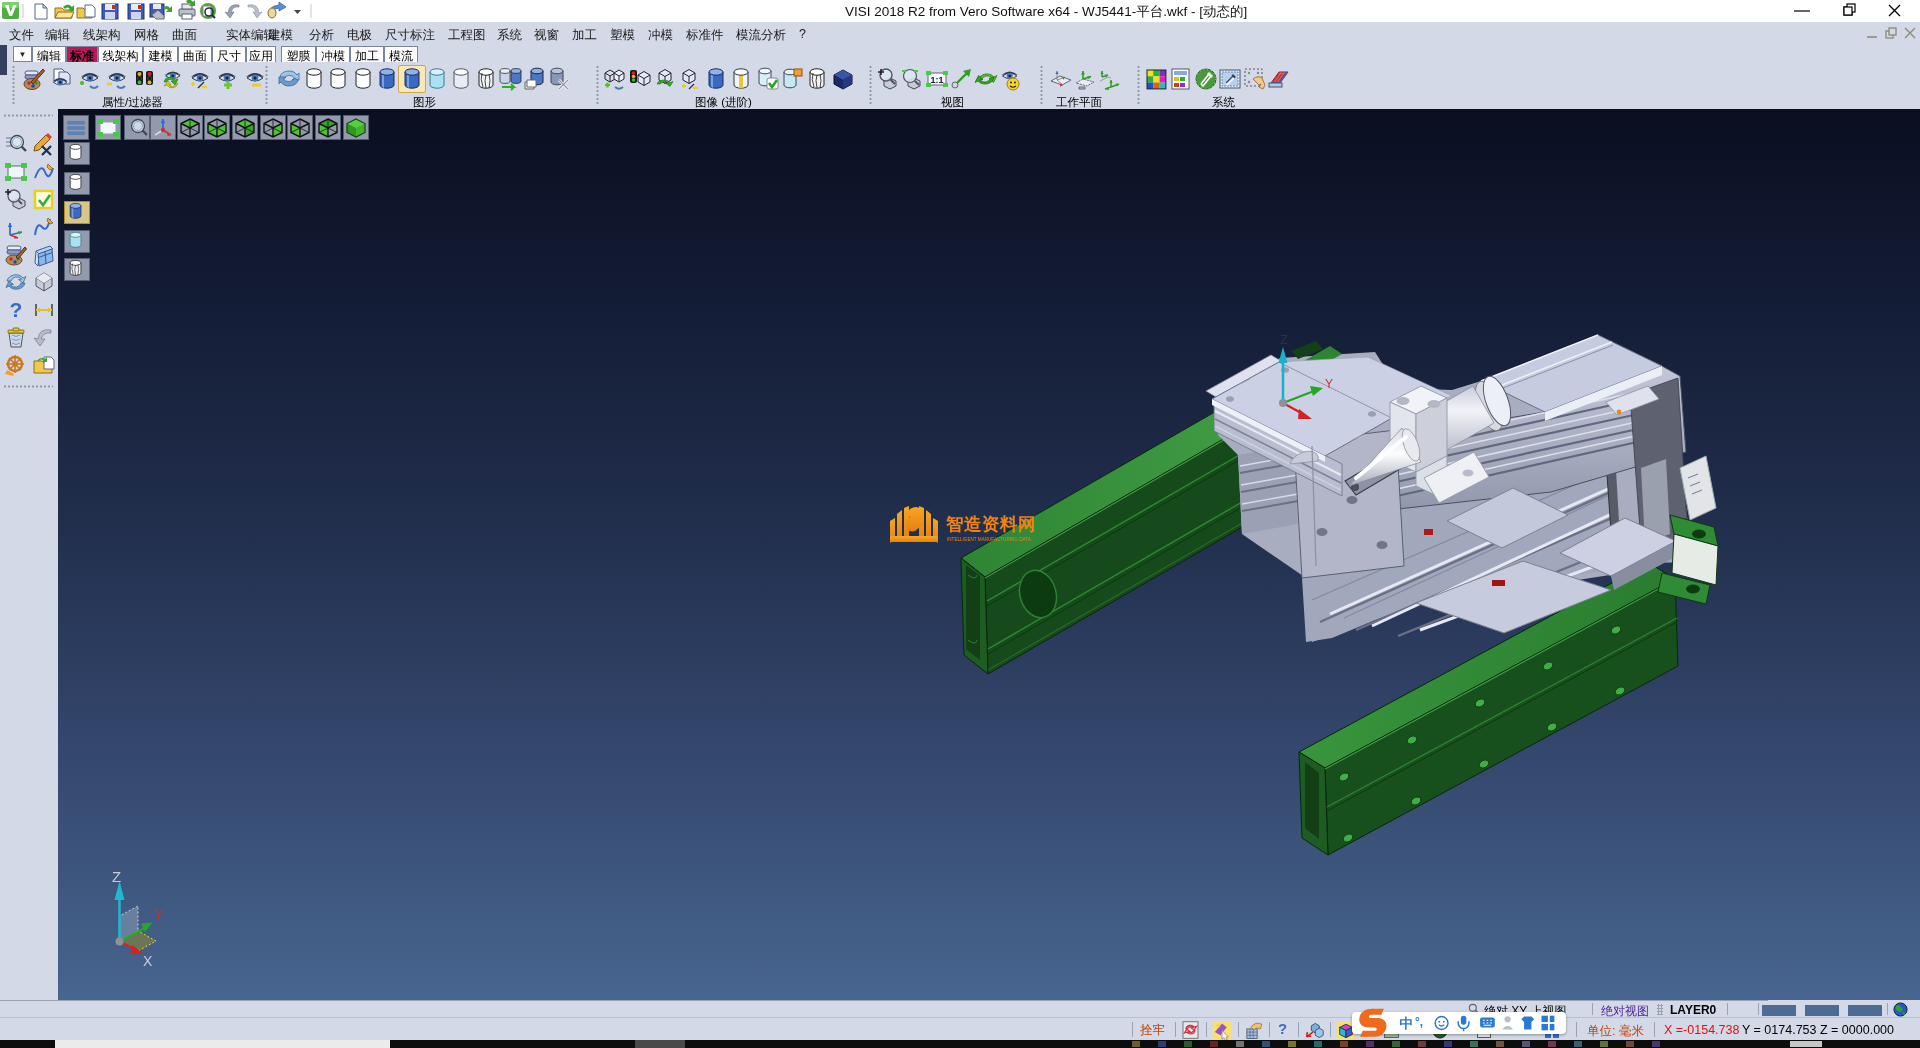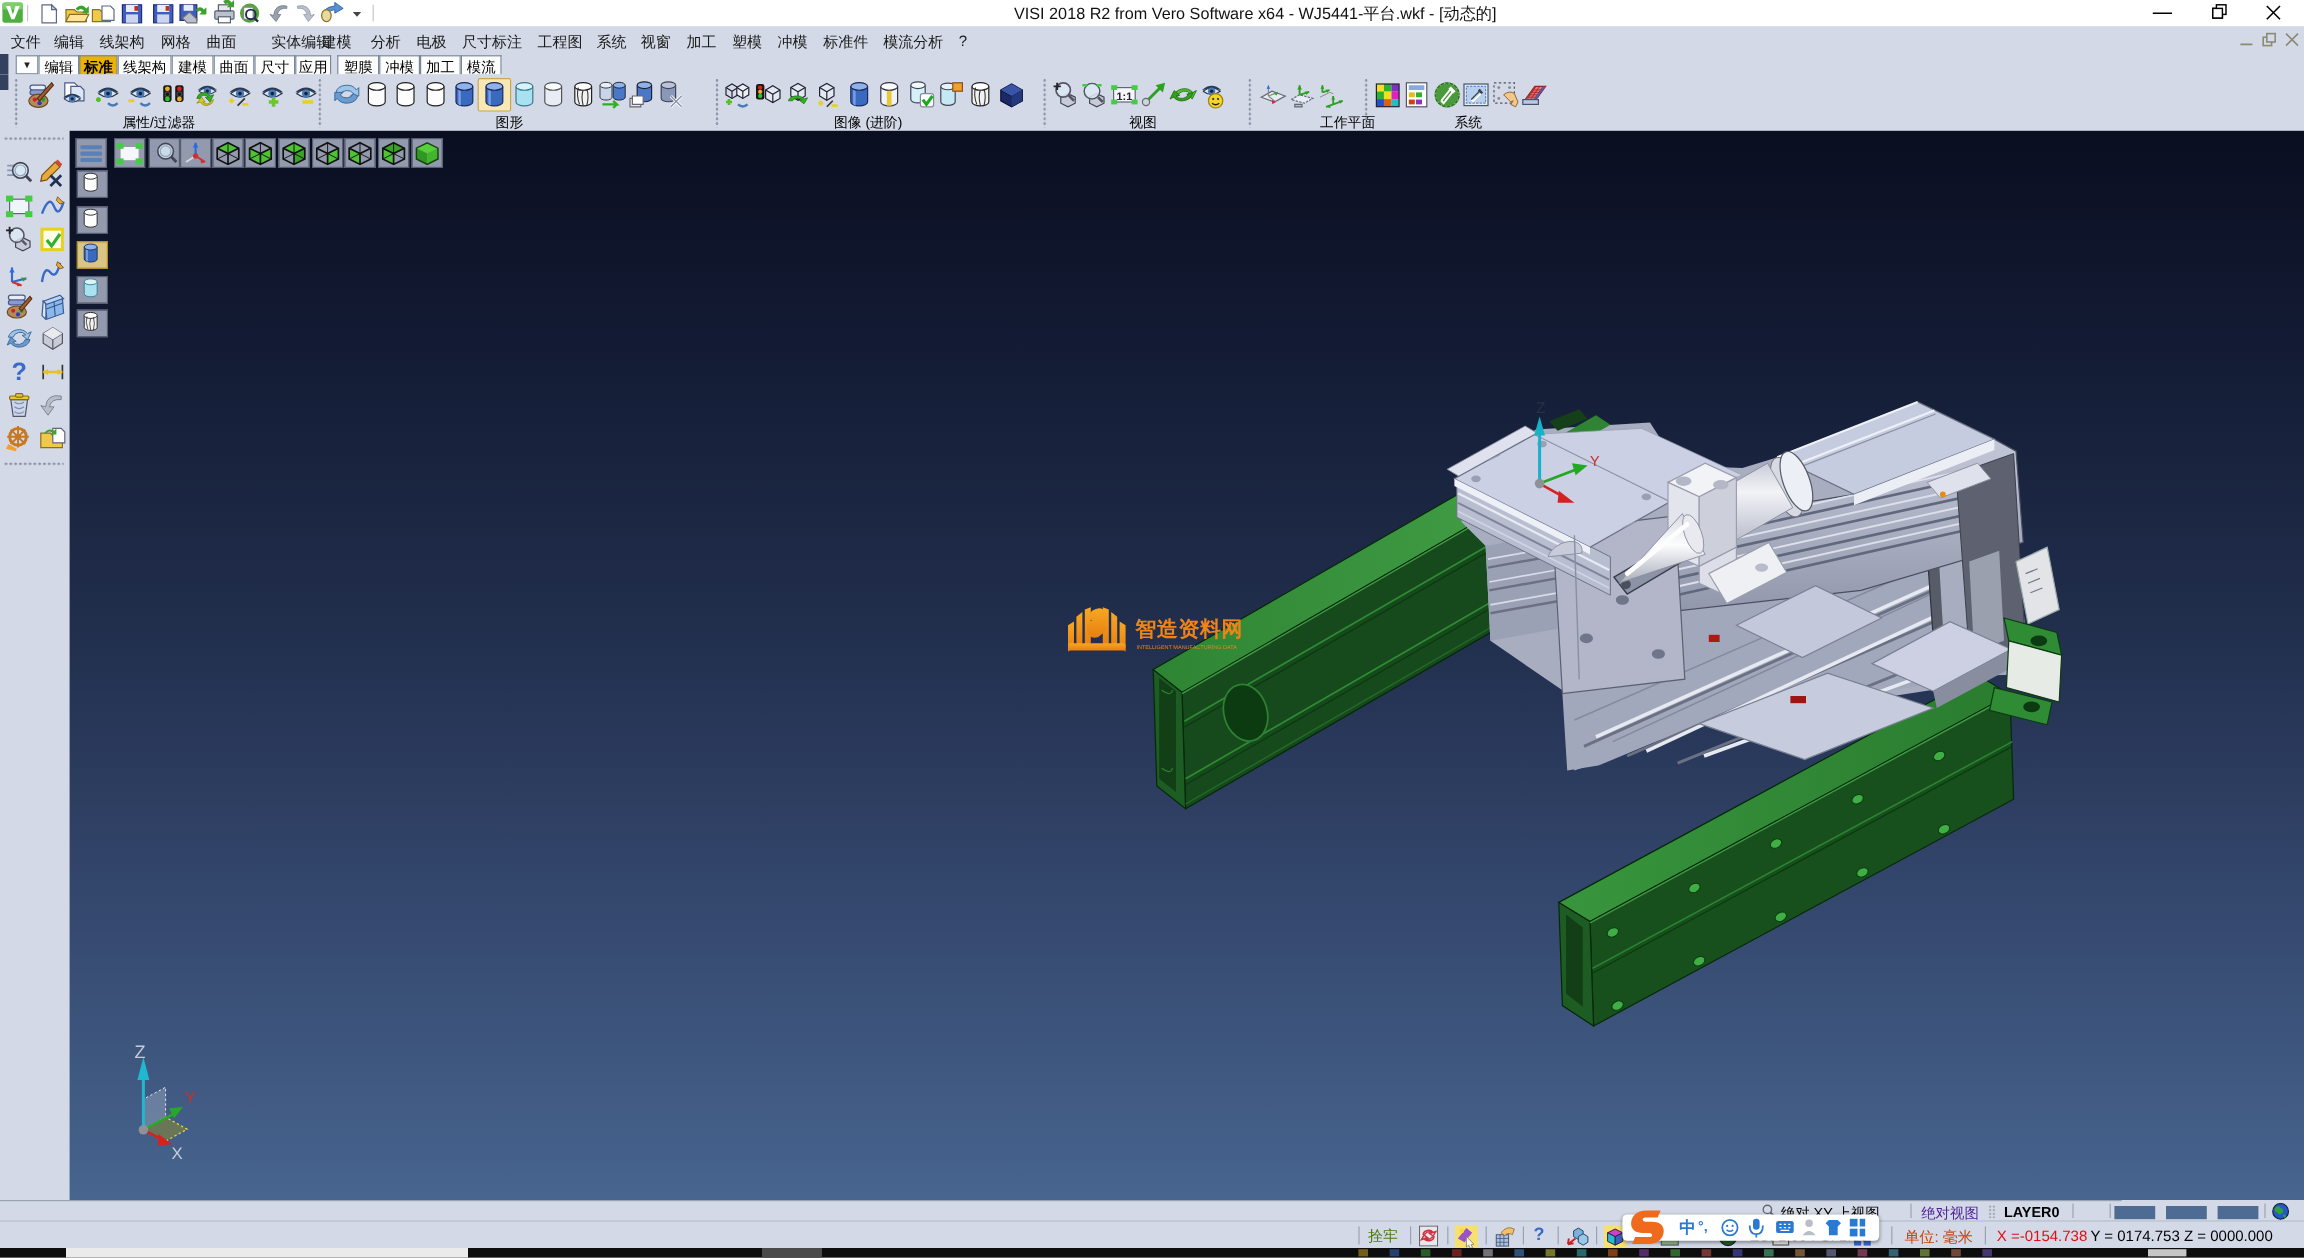--- a/index.html
+++ b/index.html
@@ -11,21 +11,21 @@
 #title { left:0; top:0; width:1920px; height:22px; background:#ffffff; }
 #title .ttext { position:absolute; left:845px; top:3px; font-size:13.5px; color:#111; white-space:nowrap; }
 
 
 #menu { left:0; top:22px; width:1920px; height:23px; background:#d3d9e6; }
 .mi { position:absolute; top:5px; font-size:12.5px; color:#1a1a1a; white-space:nowrap; }
 
 
 #tabs { left:0; top:45px; width:1920px; height:17px; background:#d3d9e6; }
 .tab { position:absolute; top:1px; height:16px; background:#fdfdfd; border:1px solid #7a8699; border-bottom:none; font-size:12px; color:#000; text-align:center; padding-top:1px; }
-.tab.sel { background:#eab308; font-weight:bold; }
+.tab.sel { background:#be185d; font-weight:bold; }
 #tabdrop { position:absolute; left:13px; top:1px; width:19px; height:16px; background:#fdfdfd; border:1px solid #7a8699; font-size:8px; text-align:center; color:#222; padding-top:3px;}
 
 
 #toolbar { left:0; top:62px; width:1920px; height:47px; background:#d3d9e6; }
 .tsep { position:absolute; top:3px; height:41px; width:3px;
   background-image:radial-gradient(circle, #8d97ab 1px, transparent 1.2px);
   background-size:3px 4px; background-repeat:repeat-y; }
 .tlabel { position:absolute; top:33px; font-size:11.5px; color:#000; white-space:nowrap; }
 .ticon { position:absolute; top:5px; width:24px; height:24px; }
 .hl { background:#f7e8b5; border:1px solid #caa84f; border-radius:2px; }
@@ -711,21 +711,21 @@
     <div class="tsep" style="left:1040px"></div>
     <svg class="ticon" style="left:1049px">
         <use href="#i-wplane1"></use>
       </svg>
     <svg class="ticon" style="left:1073px">
         <use href="#i-wplane2"></use>
       </svg>
     <svg class="ticon" style="left:1098px">
         <use href="#i-wplane3"></use>
       </svg>
-    <div class="tlabel" style="left:1100px">工作平面</div>
+    <div class="tlabel" style="left:1056px">工作平面</div>
     <div class="tsep" style="left:1137px"></div>
     <svg class="ticon" style="left:1145px">
         <use href="#i-colorgrid"></use>
       </svg>
     <svg class="ticon" style="left:1169px">
         <use href="#i-colorpage"></use>
       </svg>
     <svg class="ticon" style="left:1194px">
         <use href="#i-greentools"></use>
       </svg>
@@ -1110,21 +1110,21 @@
     <div class="srect" style="left:1848px"></div>
     <div class="svsep" style="left:1887px;top:2px;height:12px"></div>
     <svg width="15" height="15" style="position:absolute;left:1893px;top:1px" viewBox="0 0 16 16">
       <circle cx="8" cy="8" r="7" fill="#2858c8" stroke="#123"></circle>
       <path d="M3 5 q3 -3 5 0 q3 1 2 4 q-3 3 -5 0 q-3 -1 -2 -4 z" fill="#2fa32f"></path>
       <path d="M10 11 q3 -1 3 2 q-2 2 -3 -2 z" fill="#2fa32f"></path>
     </svg>
   </div>
   <div class="abs" id="statusB">
     <div class="svsep" style="left:1132px;top:4px;height:15px"></div>
-    <span style="position:absolute;left:1140px;top:4px;color:#4d7c0f">拴牢</span>
+    <span style="position:absolute;left:1140px;top:4px;color:#c2410c">拴牢</span>
     <div class="svsep" style="left:1175px;top:4px;height:15px"></div>
     <svg width="19" height="18" style="position:absolute;left:1181px;top:3px" viewBox="0 0 24 24">
       <rect x="2" y="1" width="20" height="22" fill="#e8e8ec" stroke="#555"></rect>
       <path d="M6 10 a6 5 0 0 1 11 -2 l3 -1 -3 5 -4 -3 2.5 -0.5 a4 3 0 0 0 -7 1 z" fill="none" stroke="#d03040" stroke-width="1.6"></path>
       <path d="M18 13 a6 5 0 0 1 -11 2 l-3 1 3 -5 4 3 -2.5 0.5 a4 3 0 0 0 7 -1 z" fill="none" stroke="#d03040" stroke-width="1.6"></path>
     </svg>
     <div class="svsep" style="left:1206px;top:4px;height:15px"></div>
     <svg width="20" height="19" style="position:absolute;left:1212px;top:3px" viewBox="0 0 24 24">
       <rect x="0" y="0" width="24" height="24" fill="#f5e070"></rect>
       <path d="M3 14 L12 3 l6 5 l-8 10 z" fill="#9a52c8"></path>

